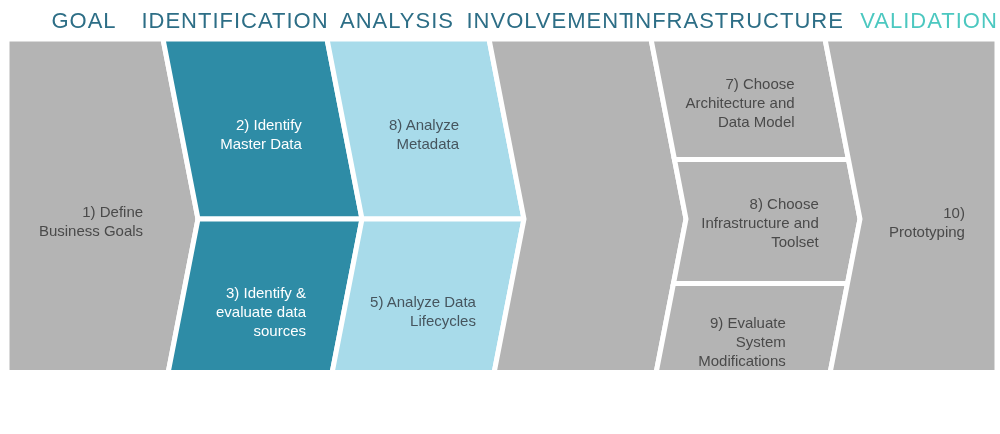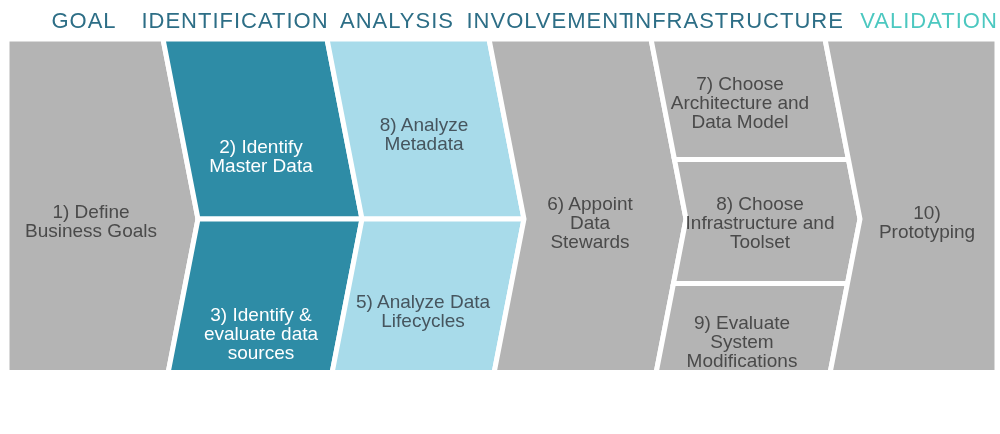--- a/index.html
+++ b/index.html
@@ -13,24 +13,24 @@
     font-size:22px; letter-spacing:1px; white-space:nowrap;
     color:var(--c-header, #2d6e86); font-weight:400;
   }
   .phase.accent { color:var(--c-headerAccent, #4cc8c0); }
   
   svg.diagram { position:absolute; left:0; top:0; display:block; }
   svg.diagram polygon { stroke:#ffffff; stroke-width:5; stroke-linejoin:miter; }
   
   .step {
     position:absolute; transform:translate(-50%,-50%);
-    font-size:19px; line-height:19px; text-align:center;
+    font-size:15px; line-height:19px; text-align:right;
     white-space:pre-line; color:var(--c-textDark, #4a4a4a);
   }
-  .step.on-teal { color:var(--c-textOnTeal, #ffffff);margin-top:22px; }
+  .step.on-teal { color:var(--c-textOnTeal, #ffffff); }
   .step.on-blue { color:var(--c-textOnBlue, #46555e); }
   
   .brand {
     position:absolute; right:6px; top:404px;
     font-size:20px; font-weight:700; letter-spacing:1.5px;
     color:var(--c-brand, #1b1b1b); transform:scaleY(1.05);
     transform-origin:right top;
   }
 </style>
 </head>
@@ -64,23 +64,20 @@
 Business Goals</div>
   <div class="step on-teal" style="left:261px;top:134px">2) Identify
 Master Data</div>
   <div class="step on-teal" style="left:261px;top:311px">3) Identify &amp;
 evaluate data
 sources</div>
   <div class="step on-blue" style="left:424px;top:134px">8) Analyze
 Metadata</div>
   <div class="step on-blue" style="left:423px;top:311px">5) Analyze Data
 Lifecycles</div>
-  <div class="step" style="left:590px;top:222px">6) Appoint
-Data
-Stewards</div>
   <div class="step" style="left:740px;top:102px">7) Choose
 Architecture and
 Data Model</div>
   <div class="step" style="left:760px;top:222px">8) Choose
 Infrastructure and
 Toolset</div>
   <div class="step" style="left:742px;top:341px">9) Evaluate
 System
 Modifications</div>
   <div class="step" style="left:927px;top:222px">10) Prototyping</div>

